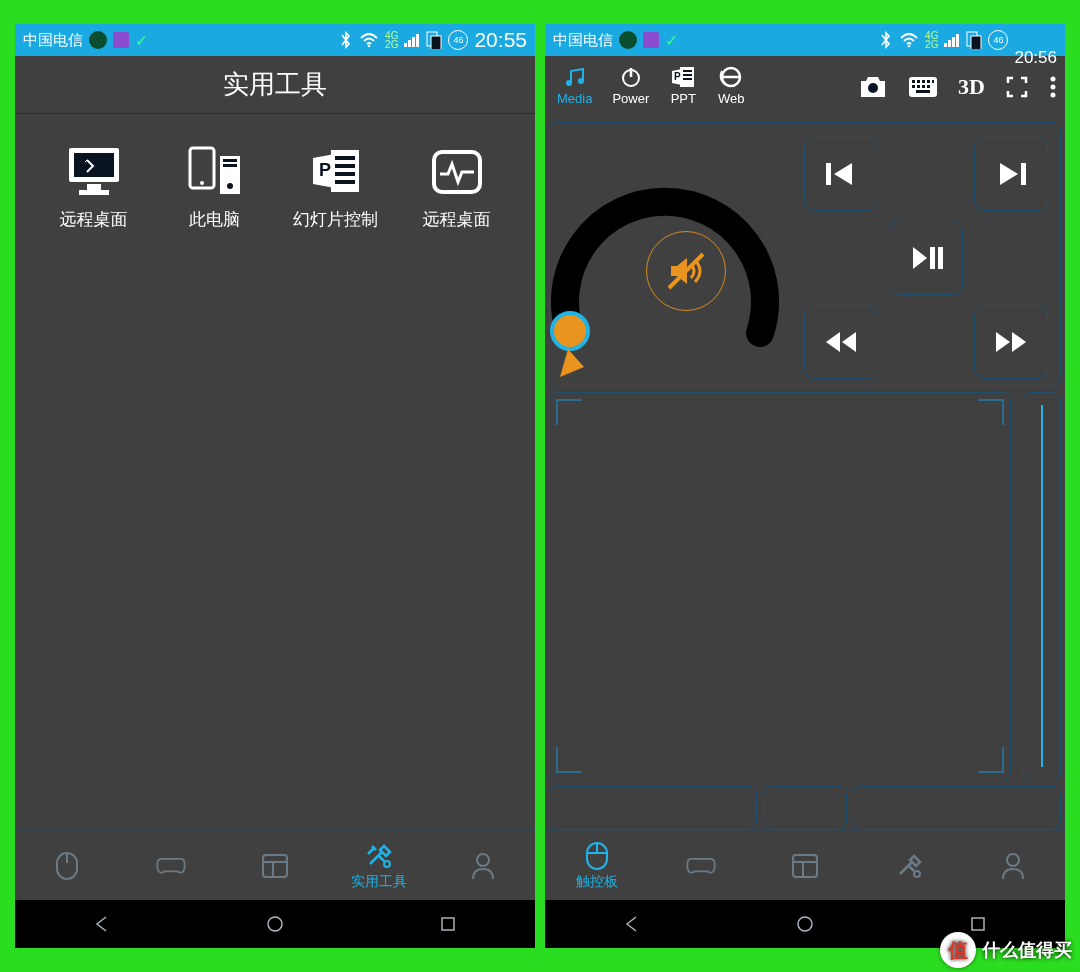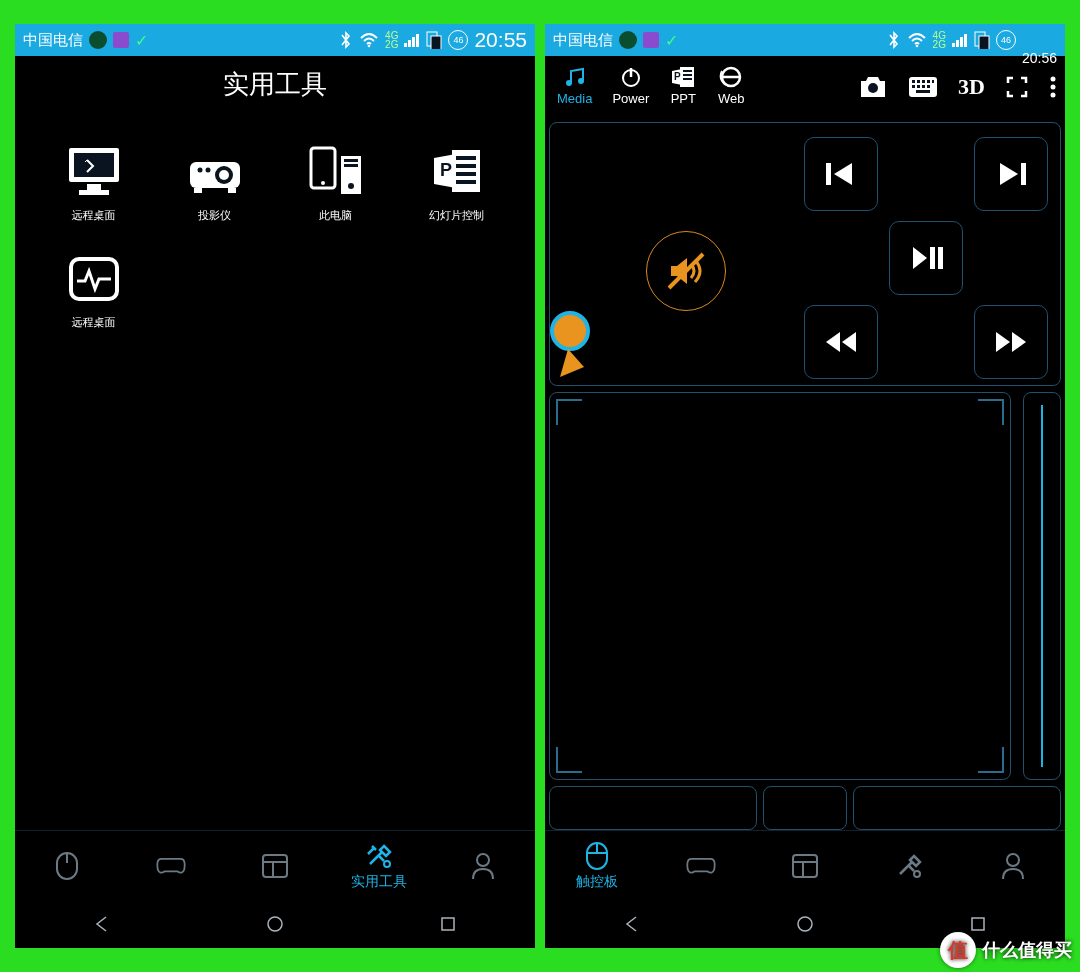--- a/index.html
+++ b/index.html
@@ -9,21 +9,21 @@
     height: 972px;
     font-family: Arial, sans-serif;
     position: relative;
     overflow: hidden;
   }
   .phone {
     position: absolute;
     width: 520px;
     height: 924px;
     top: 24px;
-    background: #000000;
+    background: #404040;
     display: flex;
     flex-direction: column;
     color: #fff;
   }
   .phone.left { left: 15px; }
   .phone.right { left: 545px; }
 
   
   .status-bar {
     height: 32px;
@@ -67,21 +67,21 @@
     gap: 8px;
     color: #fff;
   }
   .tool-icon {
     width: 62px;
     height: 56px;
     display: flex;
     align-items: center;
     justify-content: center;
   }
-  .tool-label { font-size: 11px; white-space: nowrap; }
+  .tool-label { font-size: 17px; white-space: nowrap; }
 
   
   .tab-bar {
     margin-top: auto;
     height: 70px;
     display: flex;
     border-top: 1px solid rgba(40,80,110,0.4);
   }
   .tab-item {
     flex: 1;
@@ -319,34 +319,20 @@
             <rect x="16" y="46" width="30" height="5" fill="#fff"></rect>
             <path d="M24 16 L30 22 L24 28" stroke="#fff" stroke-width="2" fill="none"></path>
             <path d="M22 18 L24 16 L26 18" stroke="#fff" fill="none"></path>
           </svg>
       </div>
       <div class="tool-label">远程桌面</div>
     </div>
     <div class="tool-item">
       <div class="tool-icon">
         <svg width="62" height="56" viewBox="0 0 62 56">
-            <rect x="6" y="18" width="50" height="26" rx="6" fill="#fff"></rect>
-            <circle cx="40" cy="31" r="9" fill="#0a1420"></circle>
-            <circle cx="40" cy="31" r="5" fill="#fff"></circle>
-            <circle cx="16" cy="26" r="2.5" fill="#0a1420"></circle>
-            <circle cx="24" cy="26" r="2.5" fill="#0a1420"></circle>
-            <rect x="10" y="44" width="8" height="5" fill="#fff"></rect>
-            <rect x="44" y="44" width="8" height="5" fill="#fff"></rect>
-          </svg>
-      </div>
-      <div class="tool-label">投影仪</div>
-    </div>
-    <div class="tool-item">
-      <div class="tool-icon">
-        <svg width="62" height="56" viewBox="0 0 62 56">
             <rect x="6" y="4" width="24" height="40" rx="3" stroke="#fff" stroke-width="3" fill="none"></rect>
             <circle cx="18" cy="39" r="2" fill="#fff"></circle>
             <rect x="36" y="12" width="20" height="38" fill="#fff"></rect>
             <rect x="39" y="15" width="14" height="3" fill="#0a1420"></rect>
             <rect x="39" y="20" width="14" height="3" fill="#0a1420"></rect>
             <circle cx="46" cy="42" r="3" fill="#0a1420"></circle>
           </svg>
       </div>
       <div class="tool-label">此电脑</div>
     </div>
@@ -468,21 +454,21 @@
             <rect x="12" y="1" width="3" height="13" fill="#fff"></rect>
           </svg>
         </span>
       <span>
           <svg width="16" height="18" viewBox="0 0 16 18">
             <rect x="1" y="1" width="10" height="14" stroke="#fff" fill="none"></rect>
             <rect x="5" y="5" width="10" height="14" fill="#0a1420" stroke="#fff"></rect>
           </svg>
         </span>
       <span style="border:1.5px solid #fff;border-radius:50%;width:20px;height:20px;display:flex;align-items:center;justify-content:center;font-size:9px;">46</span>
-      <span style="font-size:14px;margin-top:36px;">20:56</span>
+      <span style="font-size:17px;margin-top:36px;">20:56</span>
     </div>
   </div>
 
   <div class="mode-bar">
     <div class="mode-group">
       <div class="mode-item active">
         <div class="mode-icon">
             <svg width="24" height="24" viewBox="0 0 24 24">
               <path d="M8 18 L8 6 L20 4 L20 16" stroke="#1fb3e6" stroke-width="2" fill="none"></path>
               <circle cx="6" cy="18" r="3" fill="#1fb3e6"></circle>

